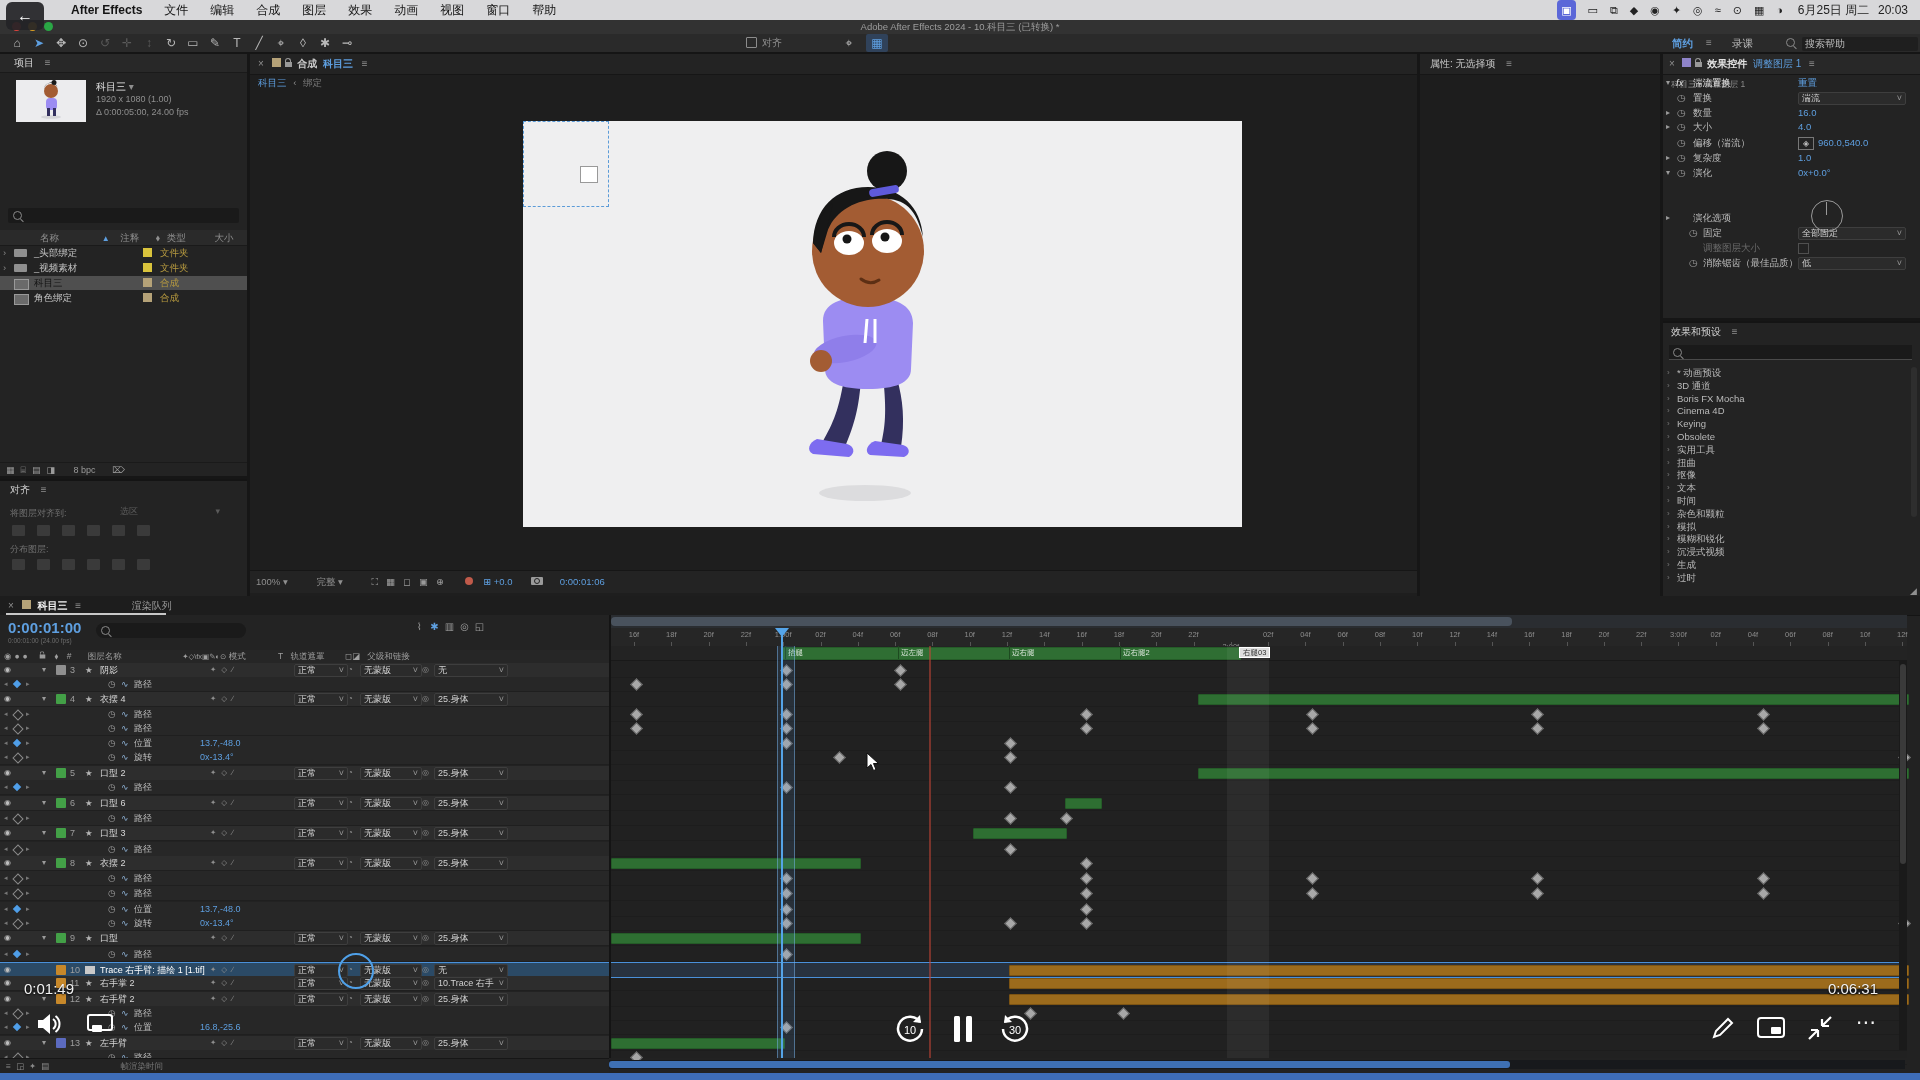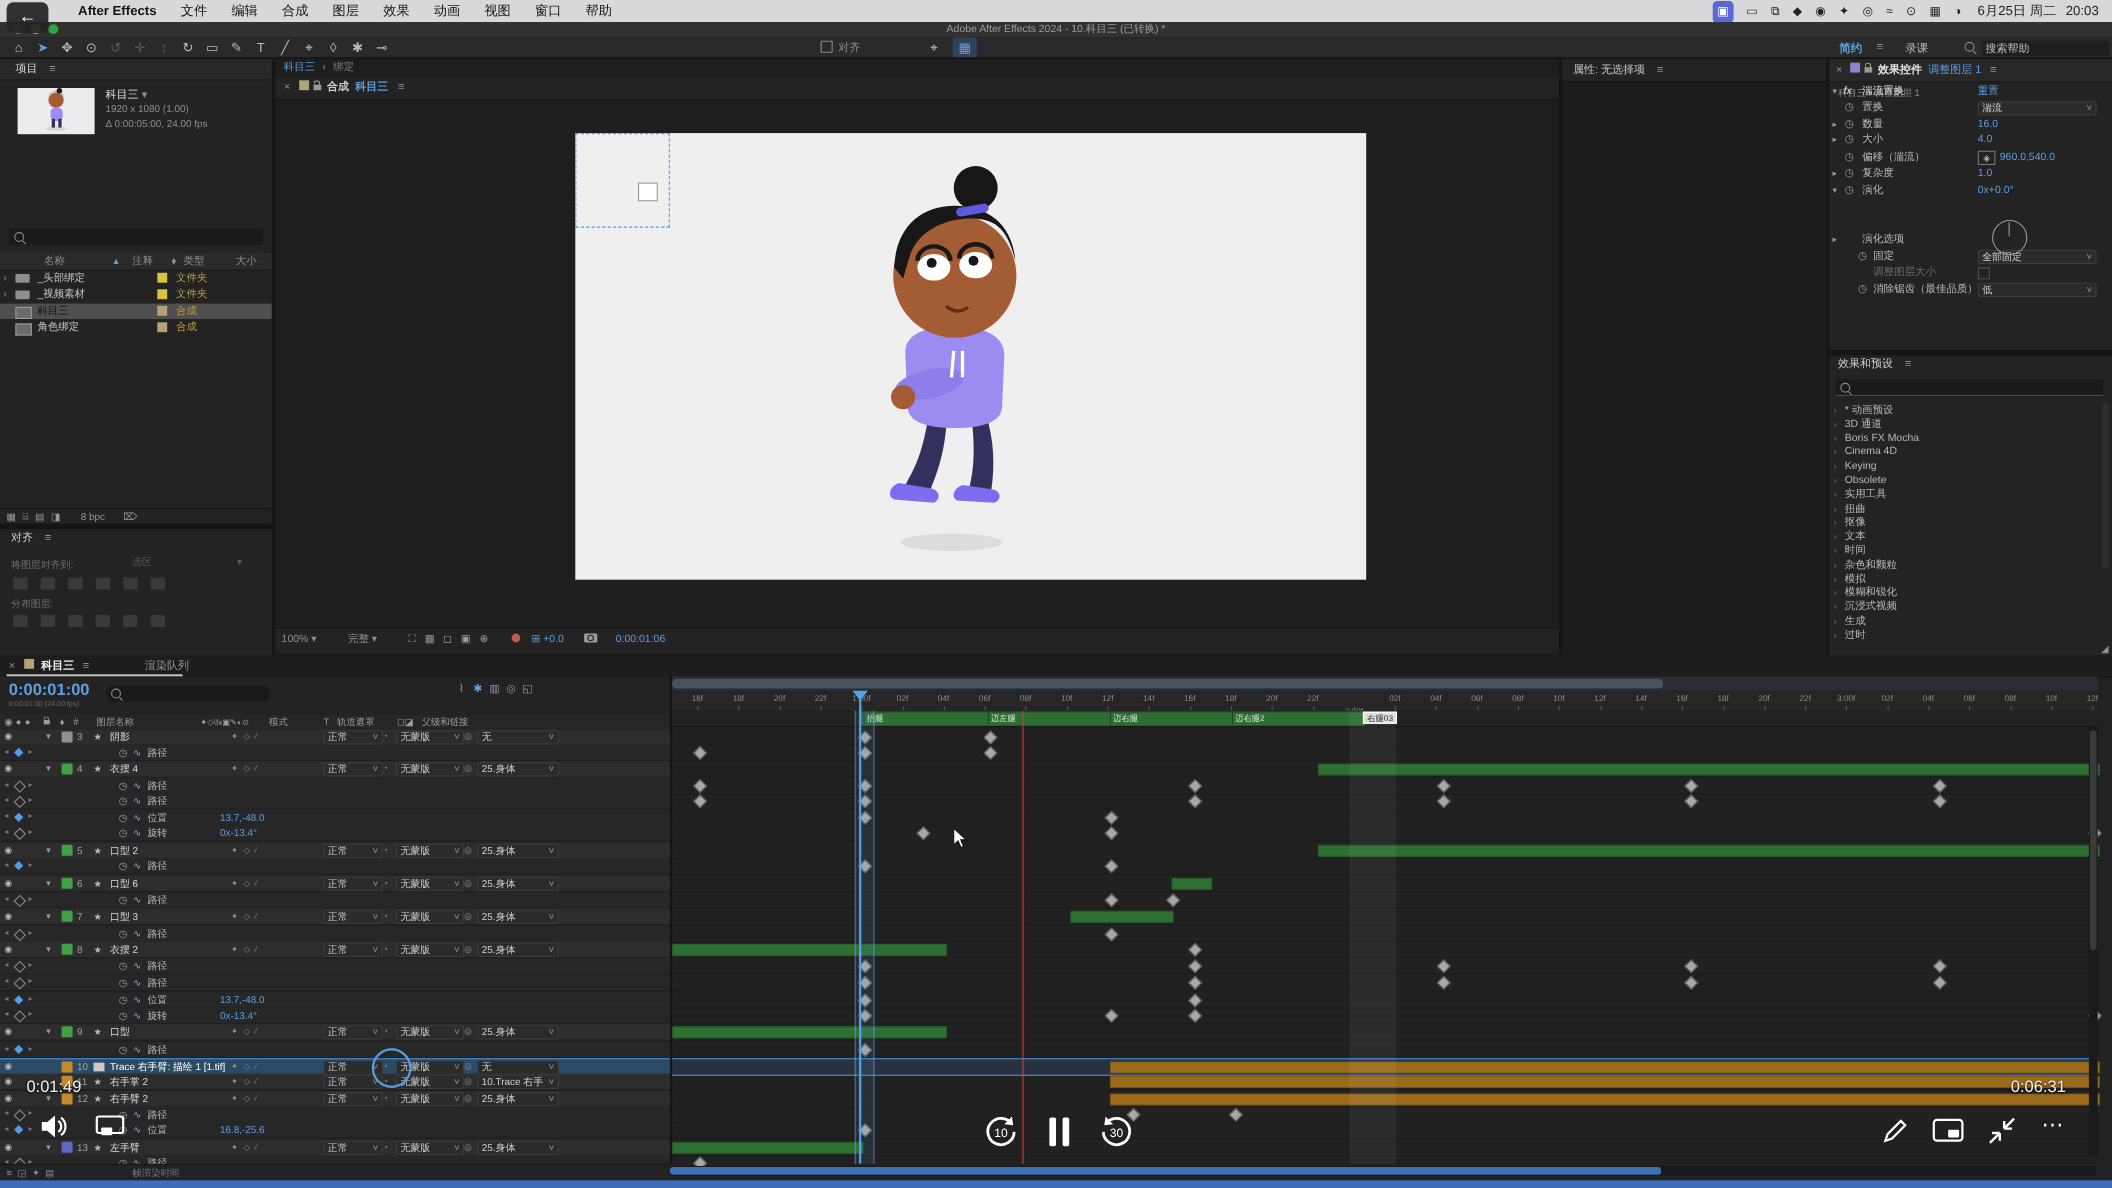--- a/index.html
+++ b/index.html
@@ -146,32 +146,32 @@
     <div class="abs dim" style="left:10px;top:26px;font-size:9px;color:#6f6f6f;">将图层对齐到:</div>
     <div class="abs" style="left:120px;top:24px;width:100px;height:13px;color:#5a5a5a;font-size:9px;line-height:13px;">
       <span>选区</span><span style="float:right;">▾</span>
     </div>
     <div id="align-icons-1" class="abs" style="left:12px;top:44px;"><div style="display: inline-block; width: 13px; height: 11px; background: rgb(58, 58, 58); margin-right: 12px; border-radius: 1px;"></div><div style="display: inline-block; width: 13px; height: 11px; background: rgb(58, 58, 58); margin-right: 12px; border-radius: 1px;"></div><div style="display: inline-block; width: 13px; height: 11px; background: rgb(58, 58, 58); margin-right: 12px; border-radius: 1px;"></div><div style="display: inline-block; width: 13px; height: 11px; background: rgb(58, 58, 58); margin-right: 12px; border-radius: 1px;"></div><div style="display: inline-block; width: 13px; height: 11px; background: rgb(58, 58, 58); margin-right: 12px; border-radius: 1px;"></div><div style="display: inline-block; width: 13px; height: 11px; background: rgb(58, 58, 58); margin-right: 12px; border-radius: 1px;"></div></div>
     <div class="abs dim" style="left:10px;top:62px;font-size:9px;color:#6f6f6f;">分布图层:</div>
     <div id="align-icons-2" class="abs" style="left:12px;top:78px;"><div style="display: inline-block; width: 13px; height: 11px; background: rgb(58, 58, 58); margin-right: 12px; border-radius: 1px;"></div><div style="display: inline-block; width: 13px; height: 11px; background: rgb(58, 58, 58); margin-right: 12px; border-radius: 1px;"></div><div style="display: inline-block; width: 13px; height: 11px; background: rgb(58, 58, 58); margin-right: 12px; border-radius: 1px;"></div><div style="display: inline-block; width: 13px; height: 11px; background: rgb(58, 58, 58); margin-right: 12px; border-radius: 1px;"></div><div style="display: inline-block; width: 13px; height: 11px; background: rgb(58, 58, 58); margin-right: 12px; border-radius: 1px;"></div><div style="display: inline-block; width: 13px; height: 11px; background: rgb(58, 58, 58); margin-right: 12px; border-radius: 1px;"></div></div>
   </div>
 
   <div class="panel" style="left:250px;top:54px;width:1167px;height:542px;background:#1e1e1e;">
-    <div style="height:16px;font-size:9.5px;line-height:16px;">
-      <span class="blue" style="margin-left:8px;">科目三</span>
-      <span class="dim" style="margin:0 4px;">‹</span>
-      <span style="color:#7a7a7a;">绑定</span>
-    </div>
     <div style="height:20px;background:#232323;border-bottom:1px solid #161616;font-size:10px;line-height:20px;">
       <span class="dim" style="margin-left:8px;">×</span>
       <span style="display:inline-block;width:9px;height:9px;background:#b5a278;margin-left:5px;"></span>
       <span class="lock"></span>
       <span style="color:#c8c8c8;font-weight:bold;">合成</span>
       <span class="blue" style="font-weight:bold;margin-left:3px;">科目三</span>
       <span class="dim" style="margin-left:6px;">≡</span>
+    </div>
+    <div style="height:16px;font-size:9.5px;line-height:16px;">
+      <span class="blue" style="margin-left:8px;">科目三</span>
+      <span class="dim" style="margin:0 4px;">‹</span>
+      <span style="color:#7a7a7a;">绑定</span>
     </div>
 
     <div class="abs" style="left:273px;top:67px;width:719px;height:406px;background:#efeff0;">
       <svg width="719" height="406" viewBox="0 0 719 406">
         <ellipse cx="342" cy="372" rx="46" ry="8" fill="#dcdcde"></ellipse>
         <path d="M322,252 C316,290 310,302 300,320 L322,326 C332,302 336,286 338,258 Z" fill="#33305e"></path>
         <path d="M360,255 C364,292 362,306 358,324 L378,326 C382,300 380,278 374,258 Z" fill="#33305e"></path>
         <path d="M294,318 l30,5 c7,2 9,9 2,13 l-36,-3 c-7,-3 -4,-12 4,-15 z" fill="#7d6cf0"></path>
         <path d="M352,320 l28,4 c7,2 8,9 1,12 l-34,-2 c-6,-3 -3,-11 5,-14 z" fill="#7d6cf0"></path>
         <path d="M300,200 C300,182 318,176 345,176 C372,176 390,184 390,202 L388,248 C388,262 372,268 345,268 C318,268 302,262 302,248 Z" fill="#9c8cf2"></path>
@@ -394,21 +394,21 @@
       <div id="timeline-header-icons" class="abs" style="left:412px;top:6px;white-space:nowrap;"><span class="hdrico">⌇</span><span class="hdrico" style="color: rgb(94, 159, 224);">✱</span><span class="hdrico">▥</span><span class="hdrico">◎</span><span class="hdrico">◱</span></div>
     </div>
 
     <div class="abs" style="left:0;top:54px;width:609px;height:13px;background:#262626;border-bottom:1px solid #191919;font-size:8.5px;color:#9f9f9f;line-height:13px;white-space:nowrap;">
       <span style="margin-left:4px;letter-spacing:3px;">◉●●</span>
       <span class="lock" style="margin-left:6px;transform:scale(0.8);"></span>
       <span style="margin-left:4px;">⬧</span>
       <span style="margin-left:6px;">#</span>
       <span style="margin-left:14px;">图层名称</span>
       <span style="margin-left:58px;font-size:7.5px;">✦◇\fx▣✎◐⊙</span>
-      <span style="margin-left:16px;">模式</span>
+      <span style="">模式</span>
       <span style="margin-left:30px;">T</span>
       <span style="margin-left:5px;">轨道遮罩</span>
       <span style="margin-left:18px;">◻◪</span>
       <span style="margin-left:5px;">父级和链接</span>
     </div>
 
     <div class="abs" style="left:609px;top:19px;width:1296px;height:443px;background:#212121;border-left:2px solid #141414;">
 
       <div class="abs" style="left:0;top:0;width:1296px;height:13px;background:#2a2d31;">
         <div class="abs" style="left:0;top:2px;width:901px;height:9px;background:#49525d;border-radius:4px;"></div>

